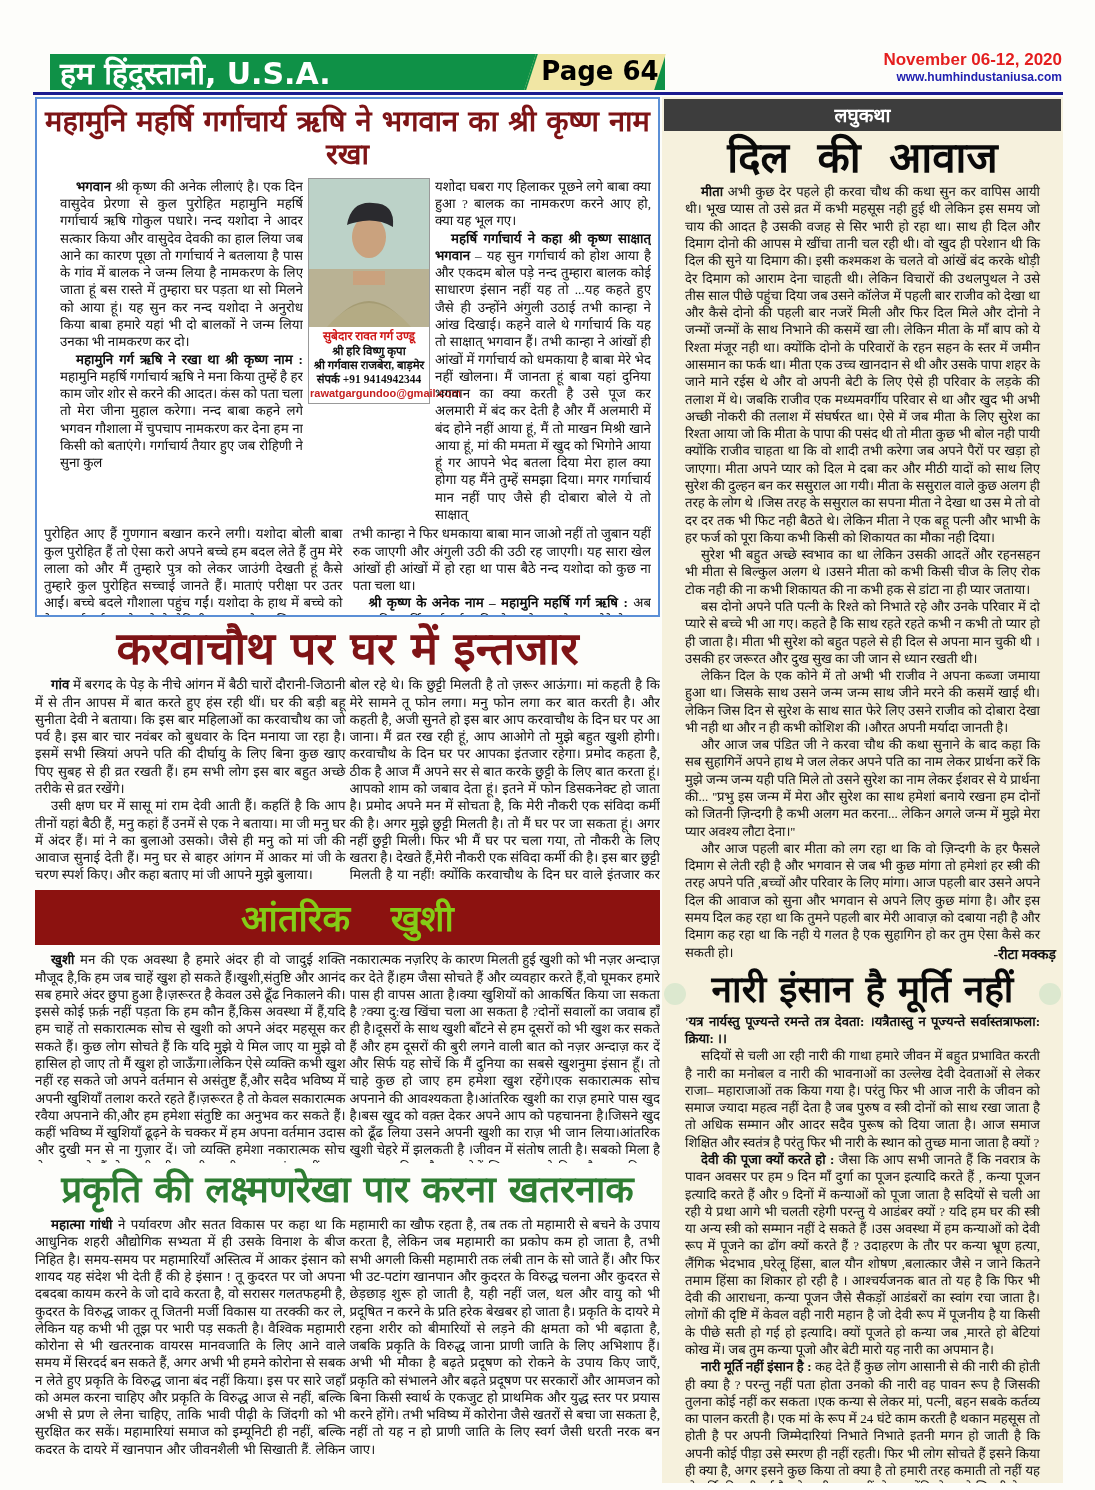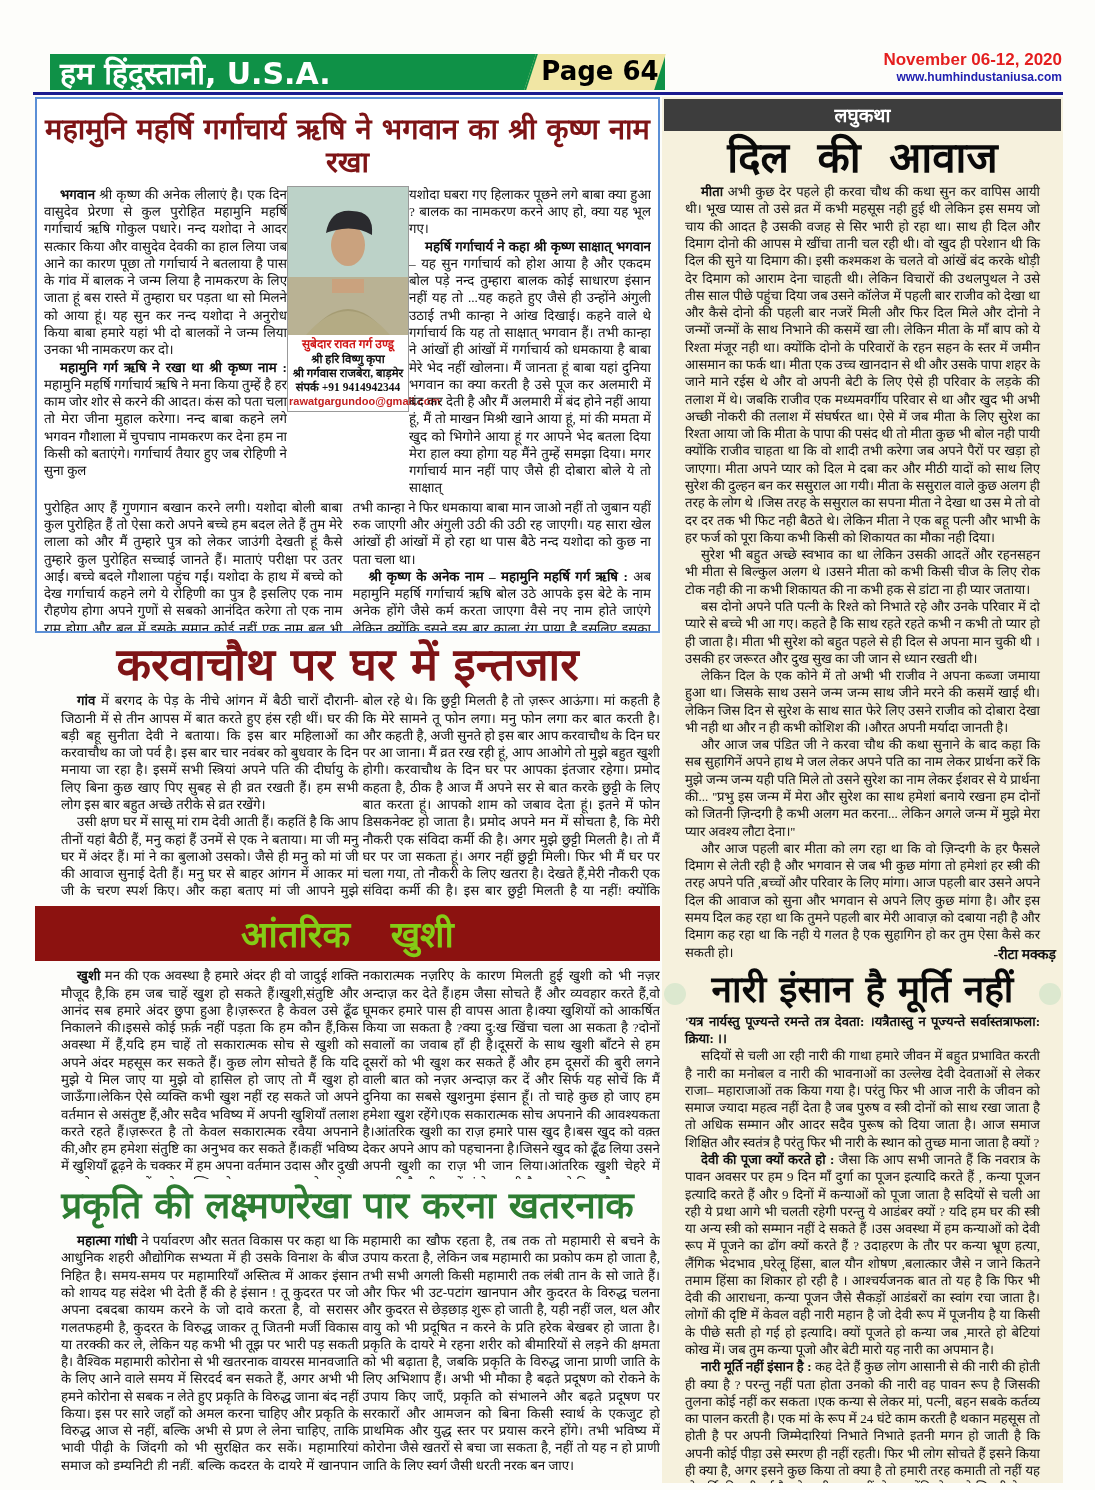--- a/index.html
+++ b/index.html
@@ -14,39 +14,39 @@
               transform:skewX(-18deg);border-left:2px solid #0f9147;}
   .page-badge-text{position:absolute;left:540px;top:56px;width:120px;text-align:center;
                    font-weight:bold;font-size:26px;color:#000;font-family:"DejaVu Sans",sans-serif;}
   .issue-date{position:absolute;right:33px;top:50px;color:#e41e1e;font-weight:bold;font-size:17px;
               font-family:"Liberation Sans",sans-serif;text-align:right;}
   .site-url{position:absolute;right:33px;top:70px;color:#2020b0;font-weight:bold;font-size:12px;
             font-family:"Liberation Sans",sans-serif;text-align:right;}
   .header-rule{position:absolute;left:33px;top:92px;width:1030px;height:3px;background:#1b1b8f;}
   
   .left-region{position:absolute;left:35px;top:97px;width:625px;}
-  .a1-box{border:2px solid #5b8fd6;padding:12px 7px;height:508px;overflow:hidden;background:#fff;}
+  .a1-box{border:2px solid #5b8fd6;padding:4px 7px;height:508px;overflow:hidden;background:#fff;}
   .a1-headline{color:#7e1416;font-weight:bold;font-size:29px;text-align:center;line-height:1.15;
                font-family:"DejaVu Sans",sans-serif;margin:2px 0 6px 0;}
-  .a1-top{display:grid;grid-template-columns:243px 122px 1fr;}
+  .a1-top{display:grid;grid-template-columns:243px 122px 1fr;column-gap:5px;margin-left:16px;}
   .a1-bottom{display:grid;grid-template-columns:1fr 1fr;column-gap:10px;margin-top:2px;}
   .photo-card{border:1px solid #999;background:#fff;font-size:0;}
   .photo{width:120px;height:148px;display:block;}
   .caption{text-align:center;line-height:1.25;padding:2px 1px;}
   .cap-name{color:#cf1717;font-weight:bold;font-size:12px;display:block;}
   .cap-line{font-weight:bold;font-size:11.5px;display:block;}
   .cap-email{color:#c42020;font-weight:bold;font-size:11px;display:block;font-family:"Liberation Sans",sans-serif;}
   .bodytext{font-size:13.3px;line-height:1.3;text-align:justify;overflow:hidden;}
   .para{margin:0;text-indent:16px;}
   .para.noindent{text-indent:0;}
   .para b{font-weight:bold;}
   
   .a2-headline{color:#7e1416;font-weight:bold;font-size:45px;text-align:center;line-height:1.05;
                font-family:"DejaVu Sans",sans-serif;margin:8px 0 4px 0;}
-  .twocol{display:grid;grid-template-columns:1fr 1fr;column-gap:4px;margin-left:26px;}
+  .twocol{display:grid;grid-template-columns:1fr 1fr;column-gap:4px;}
   .a2-body{height:208px;}
   
   .a3-bar{background:#8c1210;color:#84cc16;text-align:center;font-weight:bold;font-size:36px;
           font-family:"DejaVu Sans",sans-serif;padding:3px 0;margin:6px 0 6px 0;word-spacing:28px;}
   .a3-body{height:212px;}
   
   .a4-headline{color:#2e7d32;font-weight:bold;font-size:37px;text-align:center;line-height:1.05;
                font-family:"DejaVu Sans",sans-serif;margin:8px 0 6px 0;}
   .a4-body{height:238px;}
   

